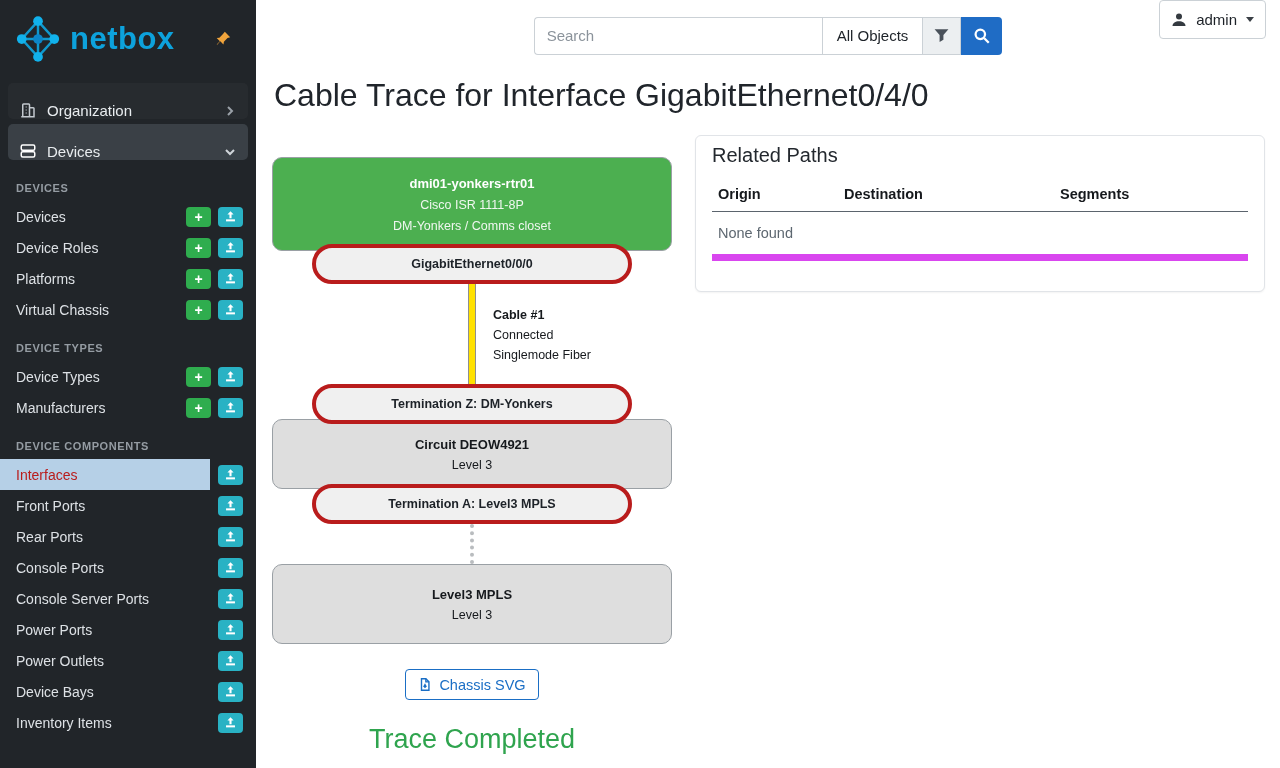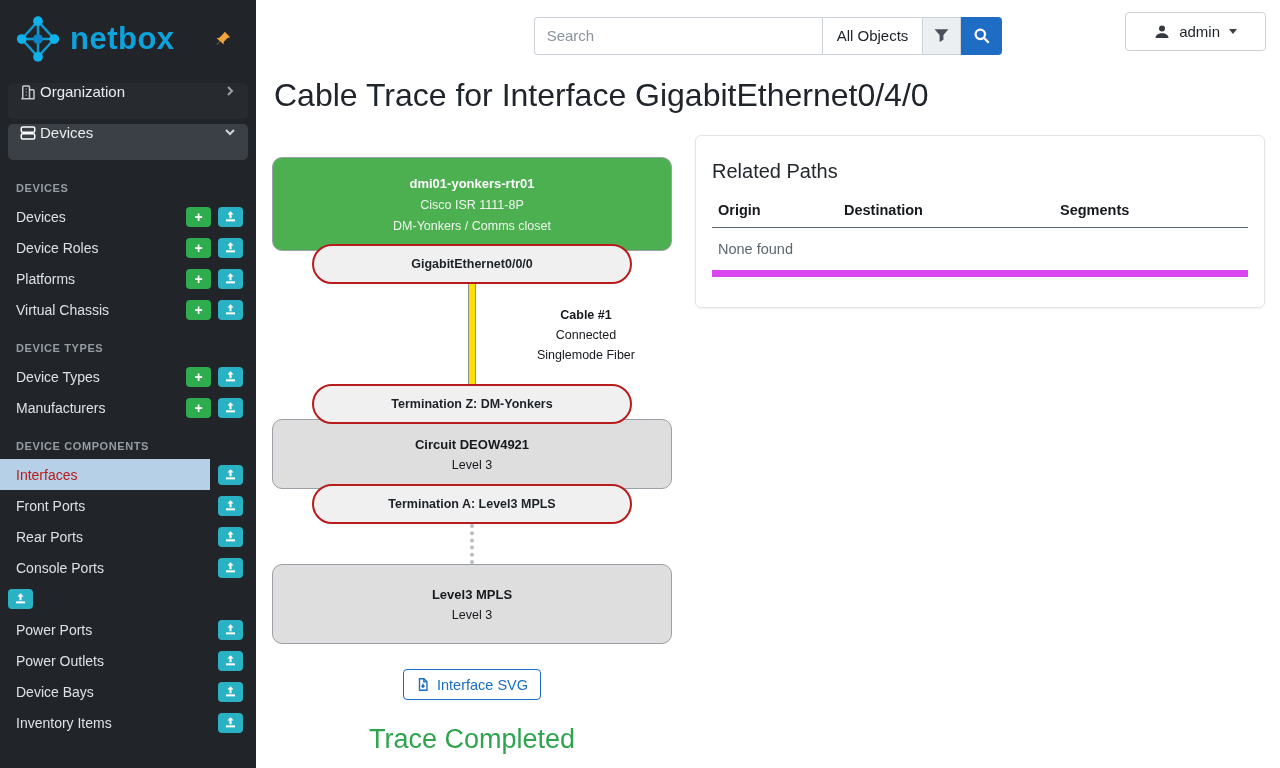--- a/index.html
+++ b/index.html
@@ -9,21 +9,21 @@
     background: #fff; color: #1b1f23; overflow: hidden;
   }
   .app { display: flex; width: 1280px; height: 768px; }
 
   
   .sidebar { width: 256px; background: #212529; flex-shrink: 0; overflow: hidden; }
   .brand { height: 78px; display: flex; align-items: center; padding: 0 24px 0 12px; gap: 6px; }
   .brand-text { font-size: 31px; color: #0da2dc; font-weight: 600; letter-spacing: .5px; }
   .pin-btn { margin-left: auto; background: none; border: none; cursor: pointer; display: flex; }
 
-  .nav-item { display: flex; align-items: flex-start; gap: 2px; margin: 5px 8px; padding: 0 10px;
+  .nav-item { display: flex; align-items: flex-end; gap: 9px; margin: 5px 8px; padding: 0 10px;
     height: 36px; border-radius: 5px; color: #e8ecef; font-size: 15px; cursor: pointer; }
   .nav-item.closed { background: rgba(255,255,255,0.03); }
   .nav-item.open { background: #3a4046; }
   .nav-ic { display: flex; width: 20px; justify-content: center; }
   .nav-chev { margin-left: auto; display: flex; }
 
   .section-title { padding: 17px 16px 7px; font-size: 11px; font-weight: 700;
     letter-spacing: .6px; color: #959ca3; }
 
   .side-row { display: flex; align-items: stretch; height: 31px; cursor: pointer; }
@@ -44,23 +44,23 @@
   .search-input { width: 288px; border: 1px solid #cbd1d6; border-right: none;
     border-radius: 4px 0 0 4px; padding: 0 12px; font-size: 15px; color: #3a4046;
     outline: none; font-family: inherit; }
   .search-input::placeholder { color: #8b939b; }
   .scope-btn { border: 1px solid #cbd1d6; background: #fff; font-size: 15px; color: #1d2228;
     padding: 0 14px; cursor: pointer; font-family: inherit; }
   .filter-btn { width: 38px; border: 1px solid #cbd1d6; border-left: none; background: #eceff1;
     display: flex; align-items: center; justify-content: center; cursor: pointer; }
   .search-btn { width: 41px; border: none; background: #1f6cc5; border-radius: 0 4px 4px 0;
     display: flex; align-items: center; justify-content: center; cursor: pointer; }
-  .admin-btn { position: absolute; right: 14px; top: 12px; height: 39px; display: flex;
+  .admin-btn { position: absolute; right: 14px; top: 0; height: 39px; display: flex;
     align-items: center; gap: 9px; background: #fff; border: 1px solid #cbd1d6;
-    border-radius: 4px; padding: 0 28px; font-size: 15px; color: #1d2228; cursor: pointer;
+    border-radius: 4px; padding: 0 11px; font-size: 15px; color: #1d2228; cursor: pointer;
     font-family: inherit; }
   .caret { width: 0; height: 0; border-left: 4px solid transparent;
     border-right: 4px solid transparent; border-top: 5px solid #3a4046; }
 
   .page-title { font-size: 32px; font-weight: 400; color: #20252b; margin: 6px 0 0 18px; }
 
   .content { display: flex; align-items: flex-start; margin: 21px 0 0 16px; }
 
   
   .trace-col { width: 400px; flex-shrink: 0; padding-top: 22px; }
@@ -68,46 +68,46 @@
     align-items: center; justify-content: center; text-align: center; position: relative; gap: 7px; }
   .node.device { height: 94px; background: #4caf50; color: #fff; z-index: 1; }
   .node-title { font-weight: bold; font-size: 13px; }
   .node-sub { font-size: 12.5px; }
   .device .node-sub { color: #f0f7f0; }
   .node.circuit { height: 70px; margin-top: -5px; background: #dedede; z-index: 1; gap: 6px; }
   .node.farend { height: 80px; background: #dedede; gap: 6px; }
   .circuit .node-title, .farend .node-title, .circuit .node-sub, .farend .node-sub { color: #16191d; }
 
   .term { width: 320px; height: 40px; margin: 0 auto; background: #f0f0f0;
-    border: 2px solid #b91c1c; border-radius: 20px; display: flex; align-items: center;
+    border: 4px solid #b91c1c; border-radius: 20px; display: flex; align-items: center;
     justify-content: center; font-weight: bold; font-size: 12.5px; color: #1d2228;
     position: relative; z-index: 2; }
   .term.iface { margin-top: -7px; }
   .term.terma { margin-top: -5px; }
 
   .cable-seg { height: 100px; position: relative; }
   .cable-line { position: absolute; left: 50%; margin-left: -4px; top: 0; bottom: 0; width: 8px;
     background: #ffe100; border-left: 1px solid #8f8f8f; border-right: 1px solid #8f8f8f; }
   .cable-info { position: absolute; left: calc(50% + 21px); top: 21px; line-height: 20px;
-    color: #16191d; font-size: 12.5px; text-align: center; margin-left: 44px; }
+    color: #16191d; font-size: 12.5px; text-align: left; }
   .cable-info .cable-label { font-weight: bold; }
 
   .dotted { height: 40px; width: 0; margin: 0 auto; border-left: 4px dotted #b9bcbf; }
 
   .dl-wrap { display: flex; justify-content: center; margin-top: 25px; }
   .dl-btn { display: flex; align-items: center; gap: 7px; border: 1px solid #1a6ec5;
     color: #1a6ec5; background: #fff; border-radius: 4px; height: 31px; padding: 0 12px;
     font-size: 14.5px; cursor: pointer; font-family: inherit; }
   .trace-status { text-align: center; margin-top: 24px; font-size: 27px; color: #2fa44e;
     font-weight: 500; }
 
   
   .paths-col { margin-left: 23px; width: 570px; }
   .card { background: #fff; border: 1px solid #e1e4e8; border-radius: 6px;
-    box-shadow: 0 1px 2px rgba(0,0,0,0.05); padding: 24px 16px 30px; }
+    box-shadow: 0 1px 2px rgba(0,0,0,0.05); padding: 8px 16px 30px; }
   .card-title { font-size: 20px; color: #23282e; margin-bottom: 10px; font-weight: 500; }
   table { width: 100%; border-collapse: collapse; }
   th { text-align: left; font-size: 14.5px; padding: 9px 6px; border-bottom: 1px solid #5b646d;
     color: #16191d; }
   th.col-origin { width: 126px; }
   th.col-dest { width: 216px; }
   td { font-size: 14.5px; color: #5d6770; padding: 13px 6px; border-bottom: 7px solid #d946ef; }
 </style>
 </head>
 <body>
@@ -298,20 +298,21 @@
         <span class="row-btns">
           <button class="mini-btn import">
               <svg width="13" height="13" viewBox="0 0 16 16" fill="#fff">
                 <path d="M8 1.5L11.8 5.5H9.3V10H6.7V5.5H4.2Z"></path>
                 <path d="M2.5 11.5h11V14h-11z"></path>
               </svg>
             </button>
         </span>
       </div>
       <div class="side-row">
+        <span class="side-label">Console Server Ports</span>
         <span class="row-btns">
           <button class="mini-btn import">
               <svg width="13" height="13" viewBox="0 0 16 16" fill="#fff">
                 <path d="M8 1.5L11.8 5.5H9.3V10H6.7V5.5H4.2Z"></path>
                 <path d="M2.5 11.5h11V14h-11z"></path>
               </svg>
             </button>
         </span>
       </div>
       <div class="side-row">
@@ -436,21 +437,21 @@
           <div class="node-sub">Level 3</div>
         </div>
 
         <div class="dl-wrap">
           <button class="dl-btn">
             <svg width="14" height="15" viewBox="0 0 16 16" fill="none" stroke="#1a6ec5" stroke-width="1.6">
               <path d="M4 1.5h5l3.5 3.5v9.5h-8.5z"></path>
                 <path d="M9 1.5V5h3.5"></path>
                 <path d="M8 7v4M6.3 9.5L8 11.2 9.7 9.5"></path>
             </svg>
-            <span>Interface SVG</span>
+            <span>Chassis SVG</span>
           </button>
         </div>
 
         <div class="trace-status">Trace Completed</div>
       </div>
 
       <div class="paths-col">
         <div class="card">
           <div class="card-title">Related Paths</div>
           <table>

